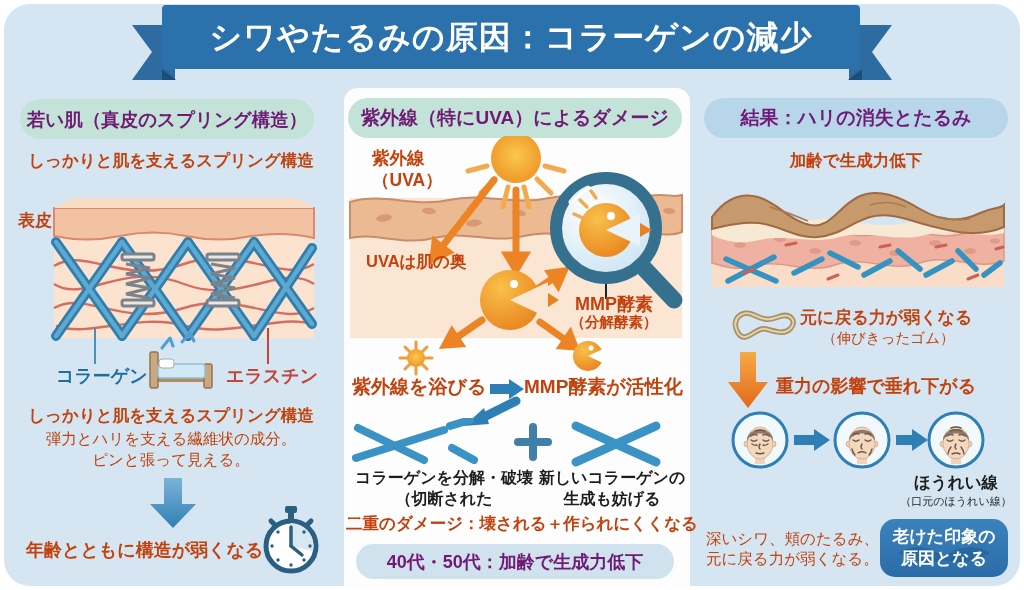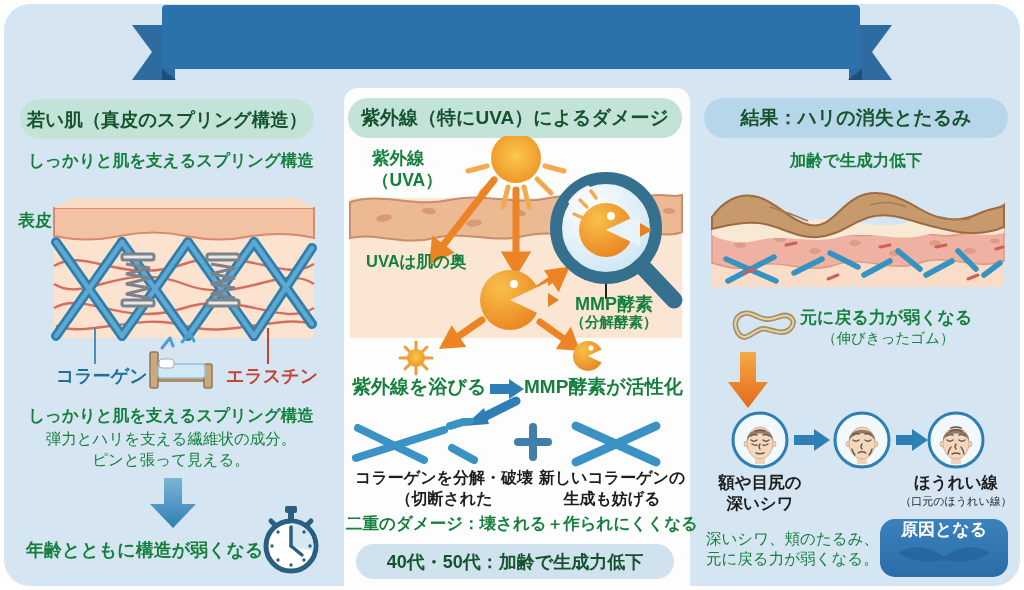--- a/index.html
+++ b/index.html
@@ -1,24 +1,24 @@
 <!DOCTYPE html>
 <html><head>
 <meta charset="utf-8">
 <style>
   html,body{margin:0;padding:0;background:#fff}
   .stage{position:relative;width:1024px;height:590px;background:#fff;overflow:hidden;
          font-family:"Liberation Sans","DejaVu Sans",sans-serif;color:#1d1d1d}
   .abs{position:absolute}
   .bg{position:absolute;left:4px;top:4px;width:1016px;height:582px;background:#d5e6f2;border-radius:26px}
   .panel-mid{position:absolute;left:344px;top:88px;width:346px;height:498px;background:#fdfdfd;border-radius:14px 14px 0 0}
-  .txt{position:absolute;white-space:nowrap;color:#15803d}
+  .txt{position:absolute;white-space:nowrap;color:#c2410c}
   .b{font-weight:700}
   .ctr{text-align:center}
-  .pill{position:absolute;border-radius:20px;font-weight:700;color:#14532d;
+  .pill{position:absolute;border-radius:20px;font-weight:700;color:#701a75;
         display:flex;align-items:center;justify-content:center;white-space:nowrap}
   .ribbon-title{position:absolute;left:162px;top:6px;width:698px;height:62px;line-height:62px;
         text-align:center;font-size:32px;font-weight:700;color:#ffffff;letter-spacing:1px;white-space:nowrap}
   .cap{position:absolute;text-align:center}
   .cap .l1,.cap .l2{font-weight:700;font-size:16.5px;line-height:21px;white-space:nowrap}
   .cap .sub{font-size:13px;line-height:17px;white-space:nowrap}
   .badge{position:absolute;left:880px;top:519px;width:128px;height:58px;border-radius:15px;
         background:linear-gradient(180deg,#3b82bd,#2a6ca8);overflow:hidden}
   .badge .bt{position:relative;z-index:2;text-align:center;color:#fff;font-weight:700;font-size:17px;line-height:22px;padding-top:7px;white-space:nowrap}
 </style>
@@ -28,20 +28,21 @@
 <div class="stage">
   <div class="bg"></div>
 
   <svg class="abs" style="left:0;top:0" width="1024" height="92" viewBox="0 0 1024 92">
     <path d="M132,25 L175,25 L175,80 L132,80 L152,52 Z" fill="#2d6ba1"></path>
     <path d="M892,25 L849,25 L849,80 L892,80 L872,52 Z" fill="#2d6ba1"></path>
     <polygon points="162,69 176,80 162,80" fill="#1a4e7d"></polygon>
     <polygon points="862,69 848,80 862,80" fill="#1a4e7d"></polygon>
     <rect x="162" y="5" width="698" height="64" rx="4" fill="#2b72ad"></rect>
   </svg>
+  <div class="ribbon-title">シワやたるみの原因：コラーゲンの減少</div>
 
   <div class="panel-mid"></div>
 
   <div class="pill" style="left:20px;top:99px;width:294px;height:40px;background:#c3e2d8;font-size:18.5px">若い肌（真皮のスプリング構造）</div>
   <div class="txt b ctr" style="left:8px;top:150px;width:326px;font-size:16.5px">しっかりと肌を支えるスプリング構造</div>
 
   <svg class="abs" style="left:16px;top:188px" width="320" height="190" viewBox="0 0 320 190">
     <rect x="38" y="40" width="260" height="110" fill="#fbe3cf"></rect>
     <g fill="none" stroke="#d4685c" stroke-width="2.4" opacity="0.95">
       <path d="M38,78 C70,58 105,98 168,76 C225,56 265,96 298,76"></path>
@@ -332,20 +333,21 @@
 
   <svg class="abs" style="left:728px;top:352px" width="40" height="58" viewBox="0 0 40 58">
     <defs>
         <linearGradient id="oag" x1="0" y1="0" x2="0" y2="1">
       <stop offset="0" stop-color="#f7a947"></stop>
           <stop offset="1" stop-color="#e2691c"></stop>
     </linearGradient>
       </defs>
     <polygon points="12,0 28,0 28,30 40,30 20,56 0,30 12,30" fill="url(#oag)"></polygon>
   </svg>
+  <div class="txt b" style="left:776px;top:374px;font-size:18px">重力の影響で垂れ下がる</div>
 
   <svg class="abs" style="left:706px;top:404px" width="306" height="74" viewBox="0 0 306 74">
     <g transform="translate(54,36)">
       <circle r="27" fill="#f2f9fd" stroke="#2e7fb5" stroke-width="3"></circle>
       <rect x="-5" y="14" width="10" height="10" fill="#f1d3b9"></rect>
       <circle cx="-13" cy="4" r="3" fill="#f1d3b9" stroke="#d7b194" stroke-width="1"></circle>
       <circle cx="13" cy="4" r="3" fill="#f1d3b9" stroke="#d7b194" stroke-width="1"></circle>
       <ellipse cx="0" cy="3" rx="13" ry="16" fill="#f3d8be" stroke="#d7b194" stroke-width="1"></ellipse>
       <path d="M-13,1 C-14,-14 14,-14 13,1 C9,-9 -9,-9 -13,1 Z" fill="#8d7a6b"></path>
       <g stroke="#6b5648" stroke-width="1.4" fill="none" stroke-linecap="round">
@@ -395,31 +397,28 @@
         <path d="M0,4 q-2,3 0,5"></path>
         <path d="M-5,7 q-3,4 -3,7"></path>
           <path d="M5,7 q3,4 3,7"></path>
         <path d="M-6,-9 q6,-2.5 12,0"></path>
           <path d="M-5,-12 q5,-2 10,0"></path>
         <path d="M-4,14 q4,-2 8,0"></path>
       </g>
     </g>
   </svg>
 
-  <div class="cap" style="left:702px;top:472px;width:116px">
-    <div class="l1">額や目尻の</div>
-    <div class="l2">深いシワ</div>
-  </div>
   <div class="cap" style="left:896px;top:472px;width:120px">
     <div class="l1">ほうれい線</div>
     <div class="sub" style="font-size:11px">（口元のほうれい線）</div>
   </div>
 
   <div class="txt" style="left:706px;top:529px;font-size:15.5px;line-height:19.5px">深いシワ、頬のたるみ、</div>
   <div class="txt" style="left:706px;top:549px;font-size:15.5px;line-height:19.5px">元に戻る力が弱くなる。</div>
 
   <div class="badge">
     <svg class="abs" style="left:0;top:0" width="128" height="58" viewBox="0 0 128 58">
       <path d="M18,34 Q40,20 64,38 Q88,20 110,34 Q88,47 64,41 Q40,47 18,34 Z" fill="#1d5a8e" opacity="0.5"></path>
     </svg>
+    <div class="bt">老けた印象の</div>
     <div class="bt" style="padding-top:0">原因となる</div>
   </div>
 </div>
 
 </body></html>

